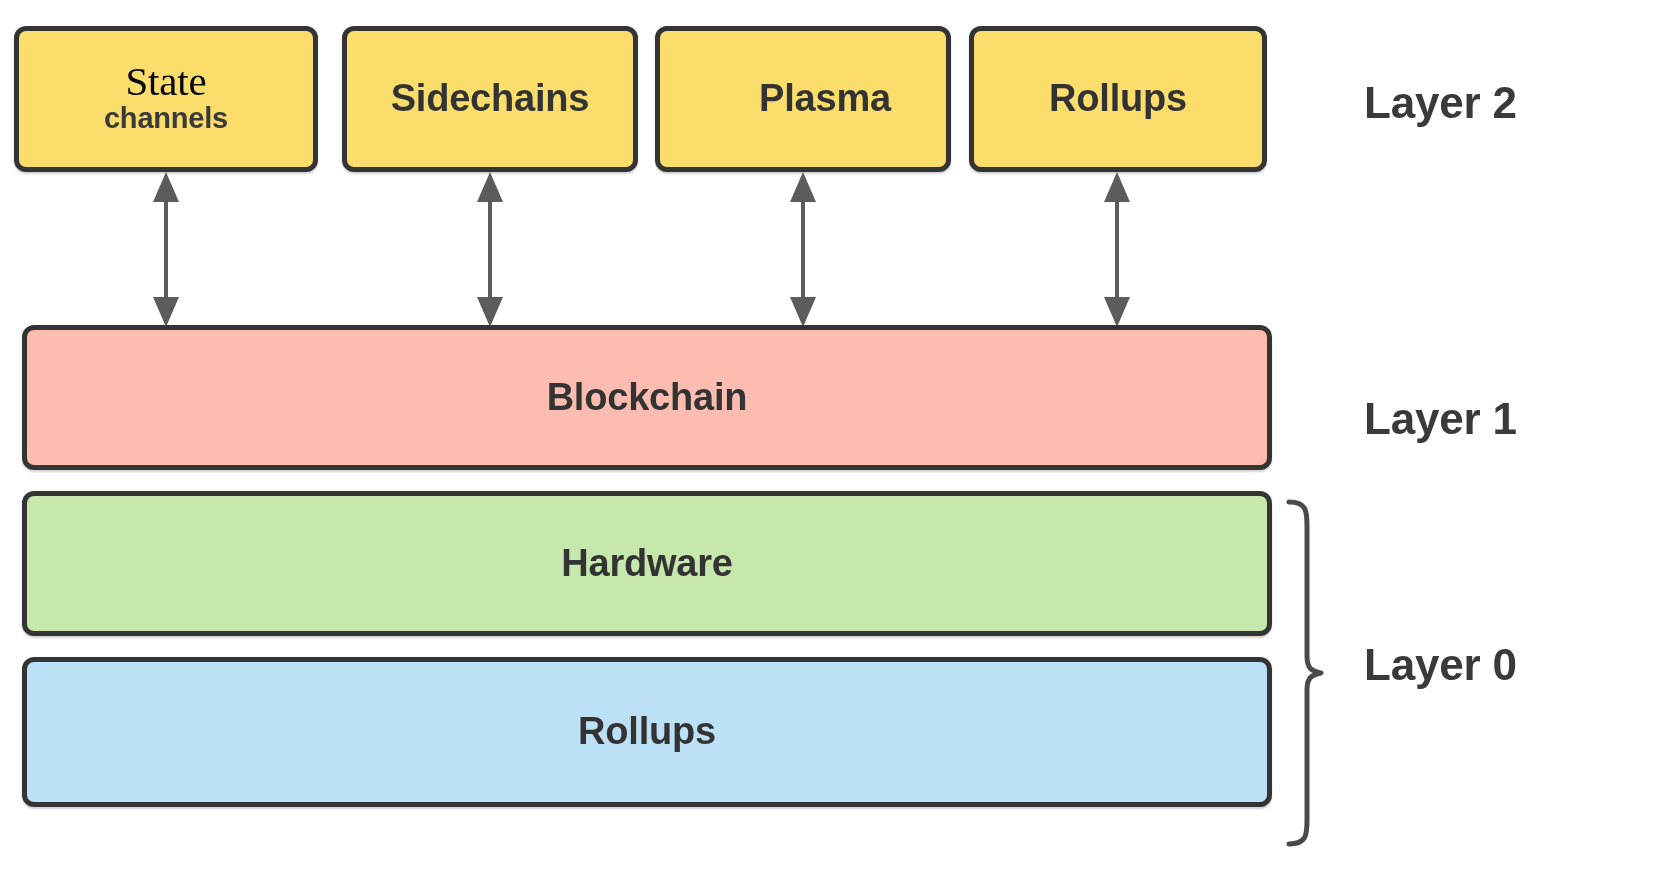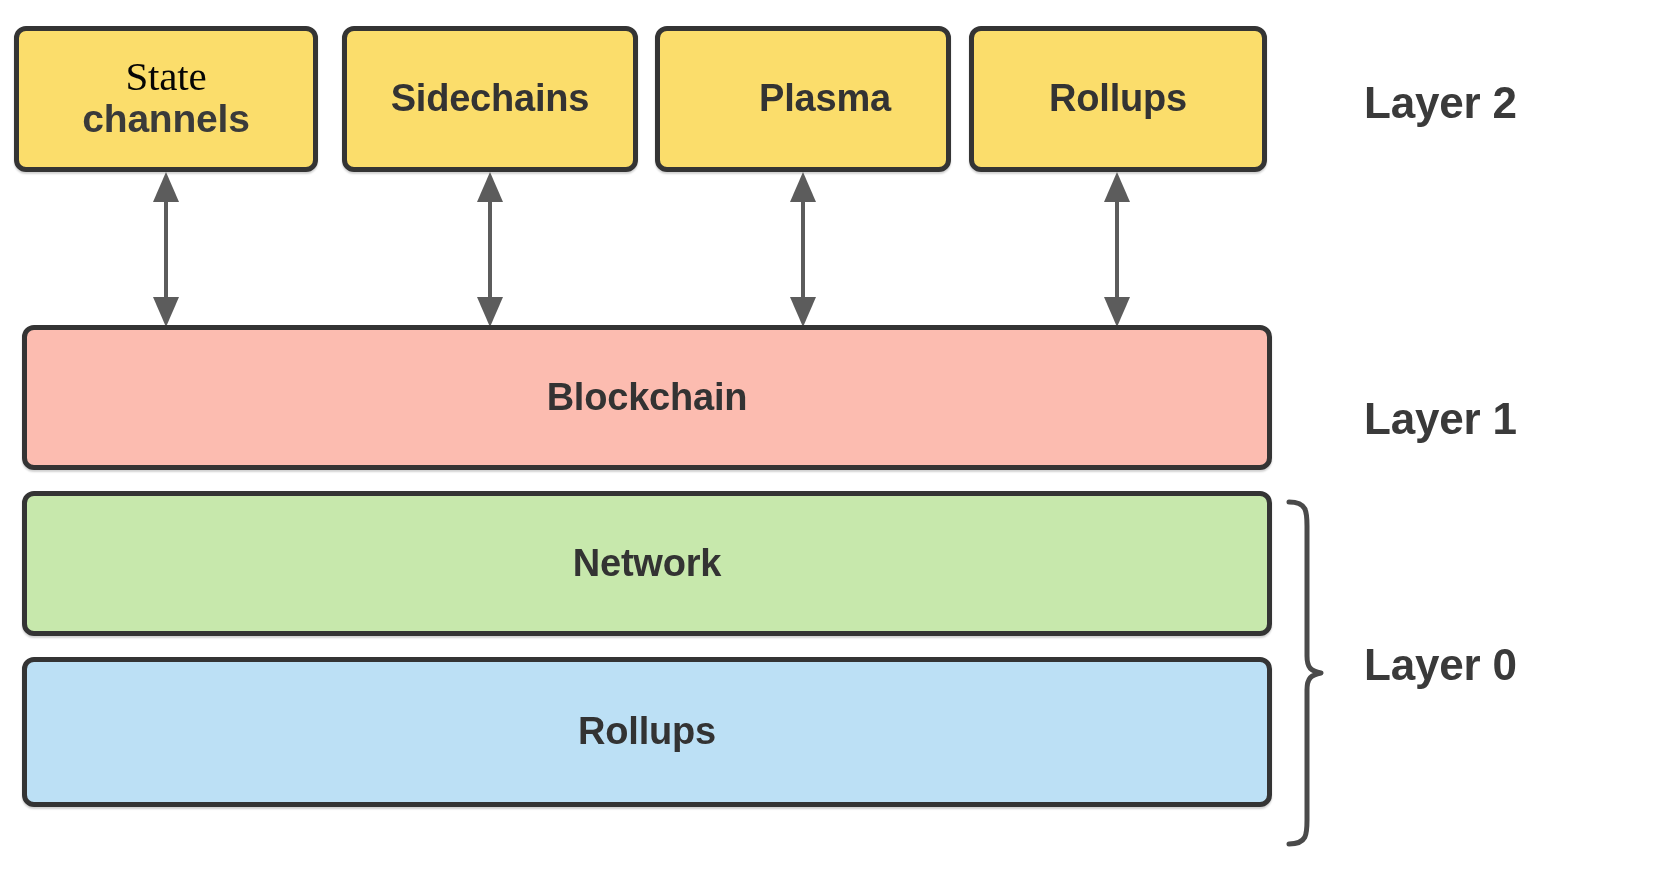--- a/index.html
+++ b/index.html
@@ -61,21 +61,21 @@
     font-family: "Liberation Serif", serif;
     font-weight: normal;
     color: #050505;
     font-size: 41px;
     line-height: 1.0;
   }
   .sc-line-2 {
     font-family: "Liberation Sans", sans-serif;
     font-weight: bold;
     color: #3a3a3a;
-    font-size: 39px;
+    font-size: 29px;
     line-height: 1.12;
   }
 
   
   .bar {
     left: 22px;
     width: 1250px;
     font-size: 38px;
   }
   #node-blockchain { top: 325px; height: 145px; background: #FCBCB0; }
@@ -164,21 +164,21 @@
     <line x1="20" y1="18" x2="20" y2="137" stroke="#5c5c5c" stroke-width="4"></line>
     <polygon points="20,0 33,30 7,30" fill="#5c5c5c"></polygon>
     <polygon points="20,155 33,125 7,125" fill="#5c5c5c"></polygon>
   </svg>
 
   <div class="node bar" id="node-blockchain">
     <span>Blockchain</span>
   </div>
 
   <div class="node bar" id="node-network">
-    <span>Network</span>
+    <span>Hardware</span>
   </div>
 
   <div class="node bar" id="node-hardware">
     <span>Rollups</span>
   </div>
 
   <svg id="layer0-brace" viewBox="0 0 56 350">
     <path d="M 8 4
              C 26 4, 26 14, 26 28
              L 26 158

